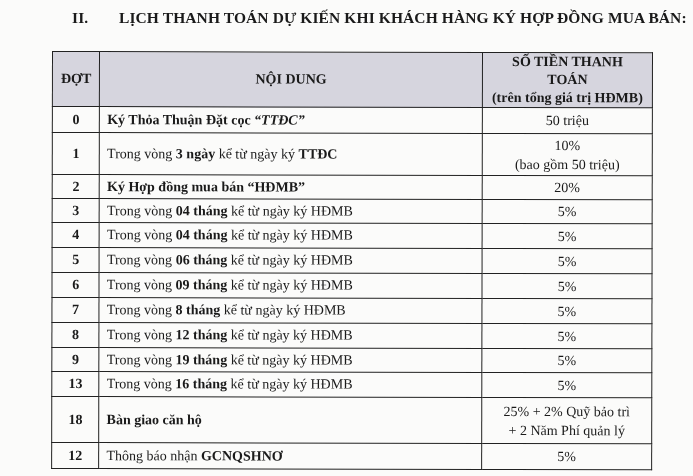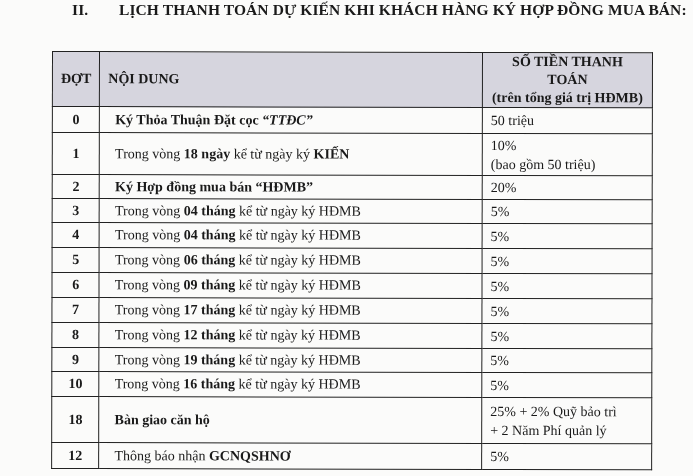--- a/index.html
+++ b/index.html
@@ -4,21 +4,21 @@
 <style>
   html, body { margin: 0; padding: 0; }
   body {
     width: 693px; height: 476px; overflow: hidden;
     background: #fbfbfa;
     font-family: "Liberation Serif", "DejaVu Serif", serif;
     color: #1a1a1a;
     position: relative;
   }
   .heading {
-    position: absolute; left: 72px; top: 1px;
+    position: absolute; left: 72px; top: 9px;
     font-size: 15.5px; font-weight: bold; letter-spacing: 0.1px;
     white-space: nowrap;
   }
   .heading .num { display: inline-block; width: 47px; }
   table {
     position: absolute; left: 52px; top: 51px;
     width: 601px;
     border-collapse: collapse;
     font-size: 14px;
     transform: rotate(0.12deg);
@@ -27,26 +27,26 @@
   td, th {
     border: 1.3px solid #222;
     padding: 0 8px;
     vertical-align: middle;
   }
   th {
     background: #d6d5de;
     font-weight: bold;
   }
   th.c-no { width: 28px; text-align: left; font-size: 14px; }
-  th.c-content { text-align: left; font-size: 14px; }
+  th.c-content { text-align: center; font-size: 14px; }
   th.c-amount { width: 153px; text-align: center; font-size: 14px; line-height: 18px; }
   tr.hdr { height: 53px; }
   td.no { text-align: center; font-weight: bold; }
-  td.amount { text-align: left; line-height: 19px; }
-  td.content { padding-left: 15px; border-radius: 13px; }
+  td.amount { text-align: center; line-height: 19px; }
+  td.content { padding-left: 7px; border-radius: 13px; }
   .b { font-weight: bold; }
   .bi { font-weight: bold; font-style: italic; }
 </style>
 </head>
 <body>
 
 <div class="heading">
   <span class="num">II.</span><span>LỊCH THANH TOÁN DỰ KIẾN KHI KHÁCH HÀNG KÝ HỢP ĐỒNG MUA BÁN:</span>
 </div>
 
@@ -64,21 +64,21 @@
   <tbody id="tbody">
       <tr style="height: 26px;">
         <td class="no">0</td>
         <td class="content"><span class="b">Ký Thỏa Thuận Đặt cọc </span><span class="bi">“TTĐC”</span></td>
         <td class="amount">
           <div>50 triệu</div>
         </td>
       </tr>
       <tr style="height: 42px;">
         <td class="no">1</td>
-        <td class="content"><span>Trong vòng </span><span class="b">18 ngày</span><span> kể từ ngày ký </span><span class="b">KIẾN</span></td>
+        <td class="content"><span>Trong vòng </span><span class="b">3 ngày</span><span> kể từ ngày ký </span><span class="b">TTĐC</span></td>
         <td class="amount">
           <div>10%</div>
           <div>(bao gồm 50 triệu)</div>
         </td>
       </tr>
       <tr style="height: 24px;">
         <td class="no">2</td>
         <td class="content"><span class="b">Ký Hợp đồng mua bán “HĐMB”</span></td>
         <td class="amount">
           <div>20%</div>
@@ -107,41 +107,41 @@
       </tr>
       <tr style="height: 25px;">
         <td class="no">6</td>
         <td class="content"><span>Trong vòng </span><span class="b">09 tháng</span><span> kể từ ngày ký HĐMB</span></td>
         <td class="amount">
           <div>5%</div>
         </td>
       </tr>
       <tr style="height: 25px;">
         <td class="no">7</td>
-        <td class="content"><span>Trong vòng </span><span class="b">17 tháng</span><span> kể từ ngày ký HĐMB</span></td>
+        <td class="content"><span>Trong vòng </span><span class="b">8 tháng</span><span> kể từ ngày ký HĐMB</span></td>
         <td class="amount">
           <div>5%</div>
         </td>
       </tr>
       <tr style="height: 25px;">
         <td class="no">8</td>
         <td class="content"><span>Trong vòng </span><span class="b">12 tháng</span><span> kể từ ngày ký HĐMB</span></td>
         <td class="amount">
           <div>5%</div>
         </td>
       </tr>
       <tr style="height: 24px;">
         <td class="no">9</td>
         <td class="content"><span>Trong vòng </span><span class="b">19 tháng</span><span> kể từ ngày ký HĐMB</span></td>
         <td class="amount">
           <div>5%</div>
         </td>
       </tr>
       <tr style="height: 25px;">
-        <td class="no">10</td>
+        <td class="no">13</td>
         <td class="content"><span>Trong vòng </span><span class="b">16 tháng</span><span> kể từ ngày ký HĐMB</span></td>
         <td class="amount">
           <div>5%</div>
         </td>
       </tr>
       <tr style="height: 46px;">
         <td class="no">18</td>
         <td class="content"><span class="b">Bàn giao căn hộ</span></td>
         <td class="amount">
           <div>25% + 2% Quỹ bảo trì</div>

